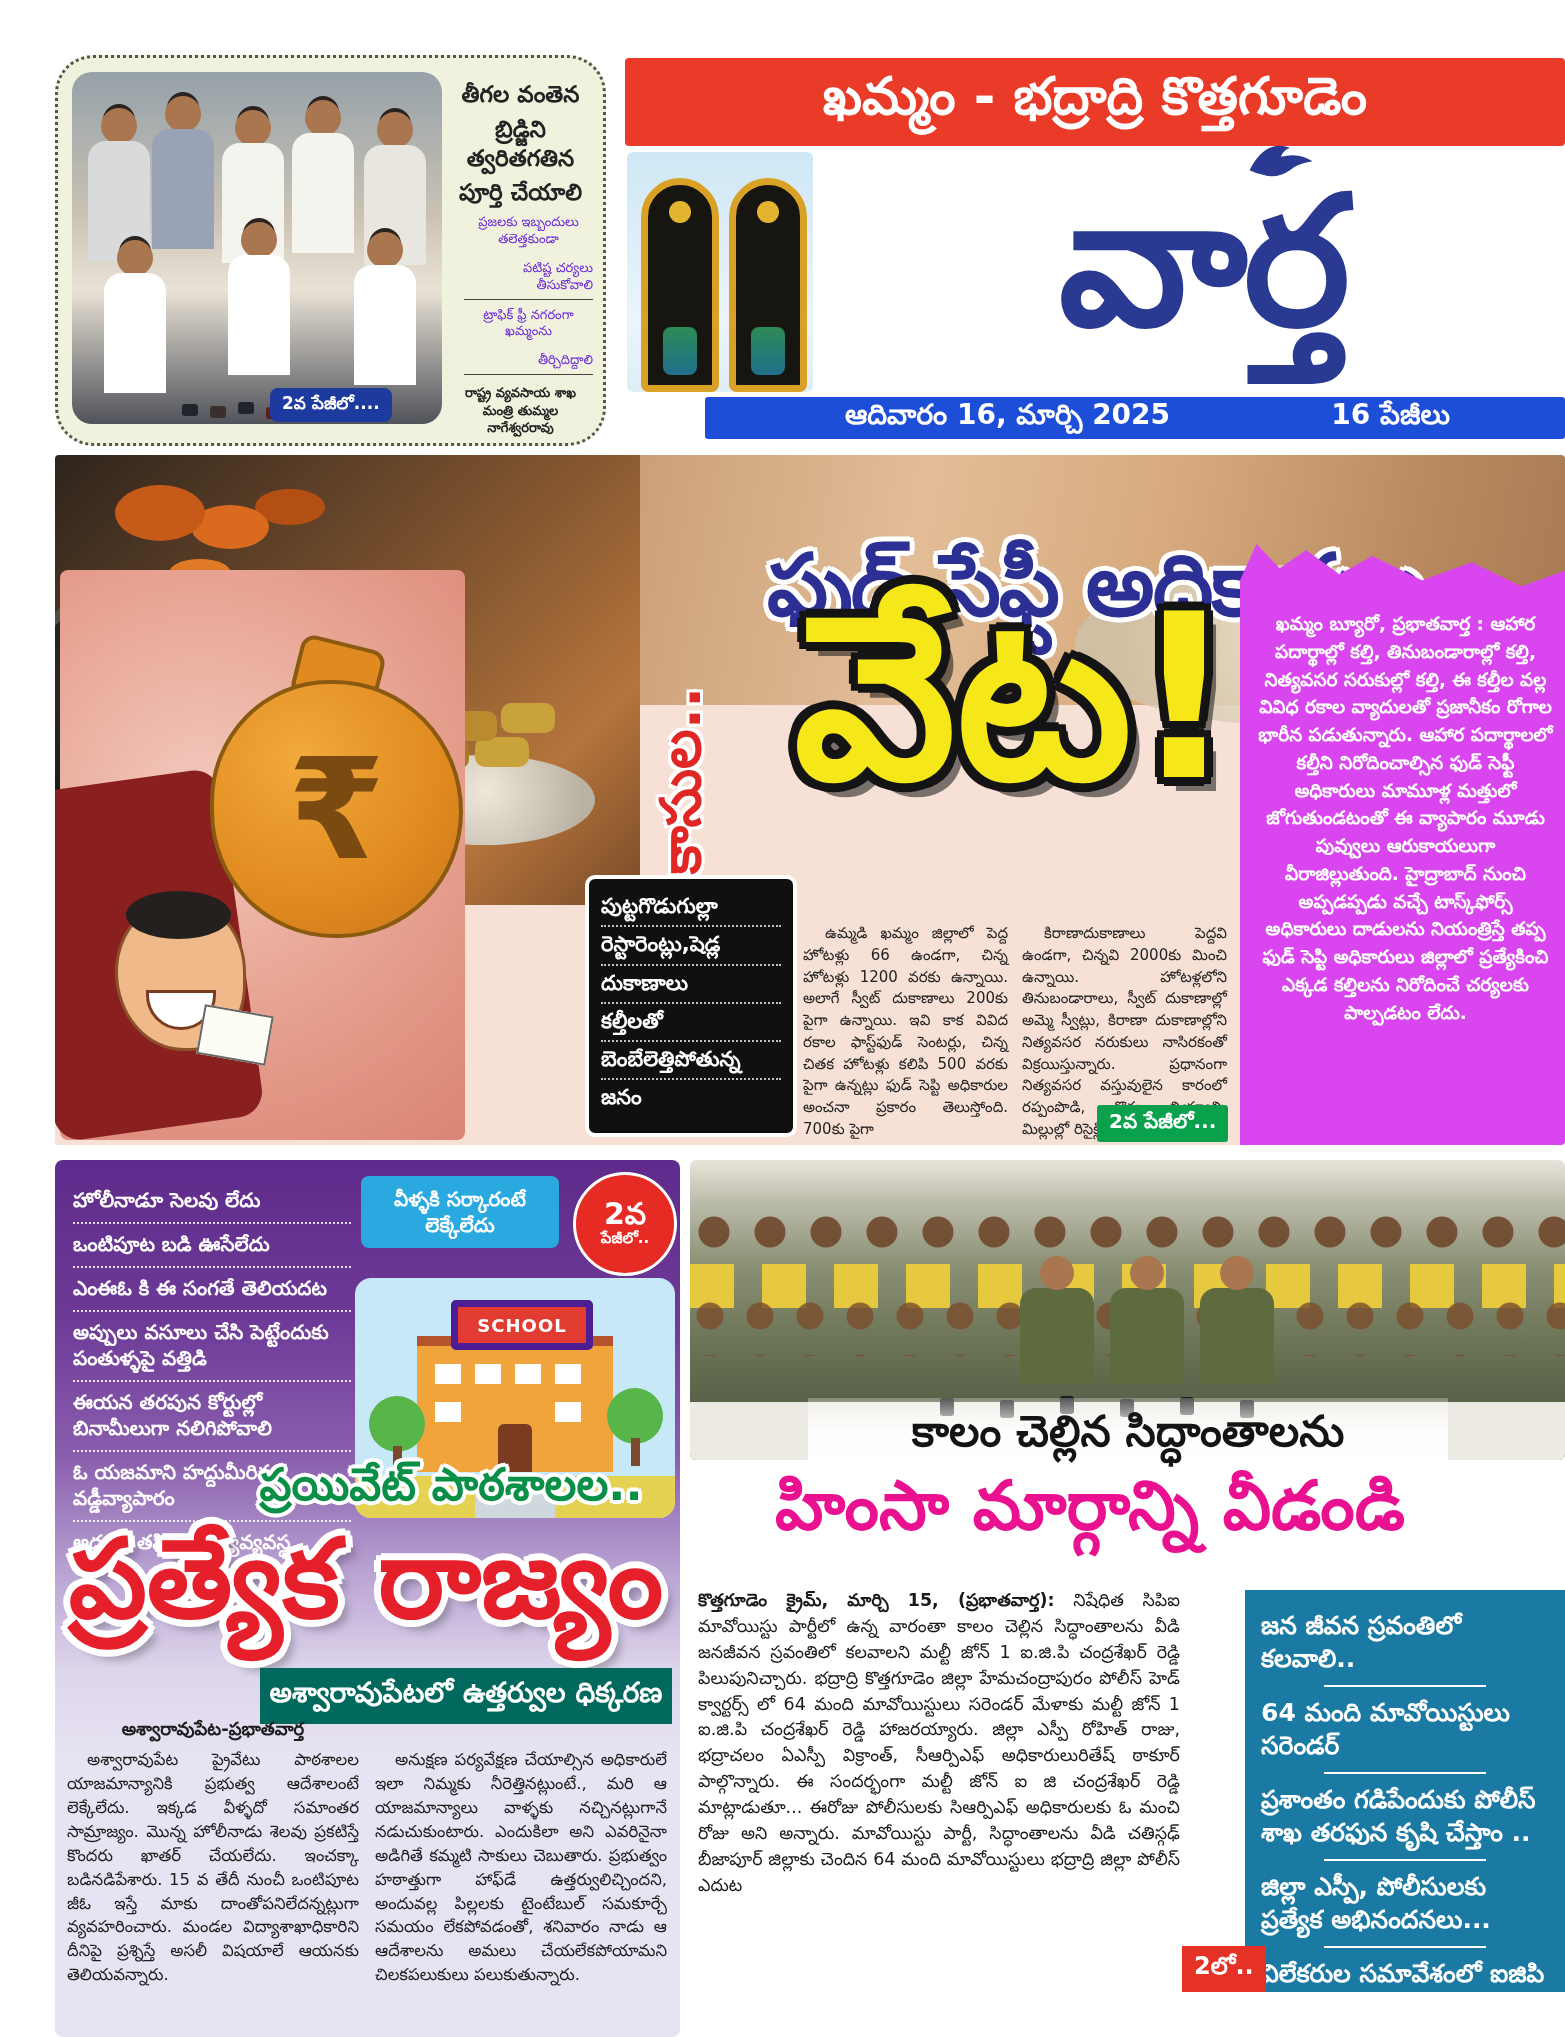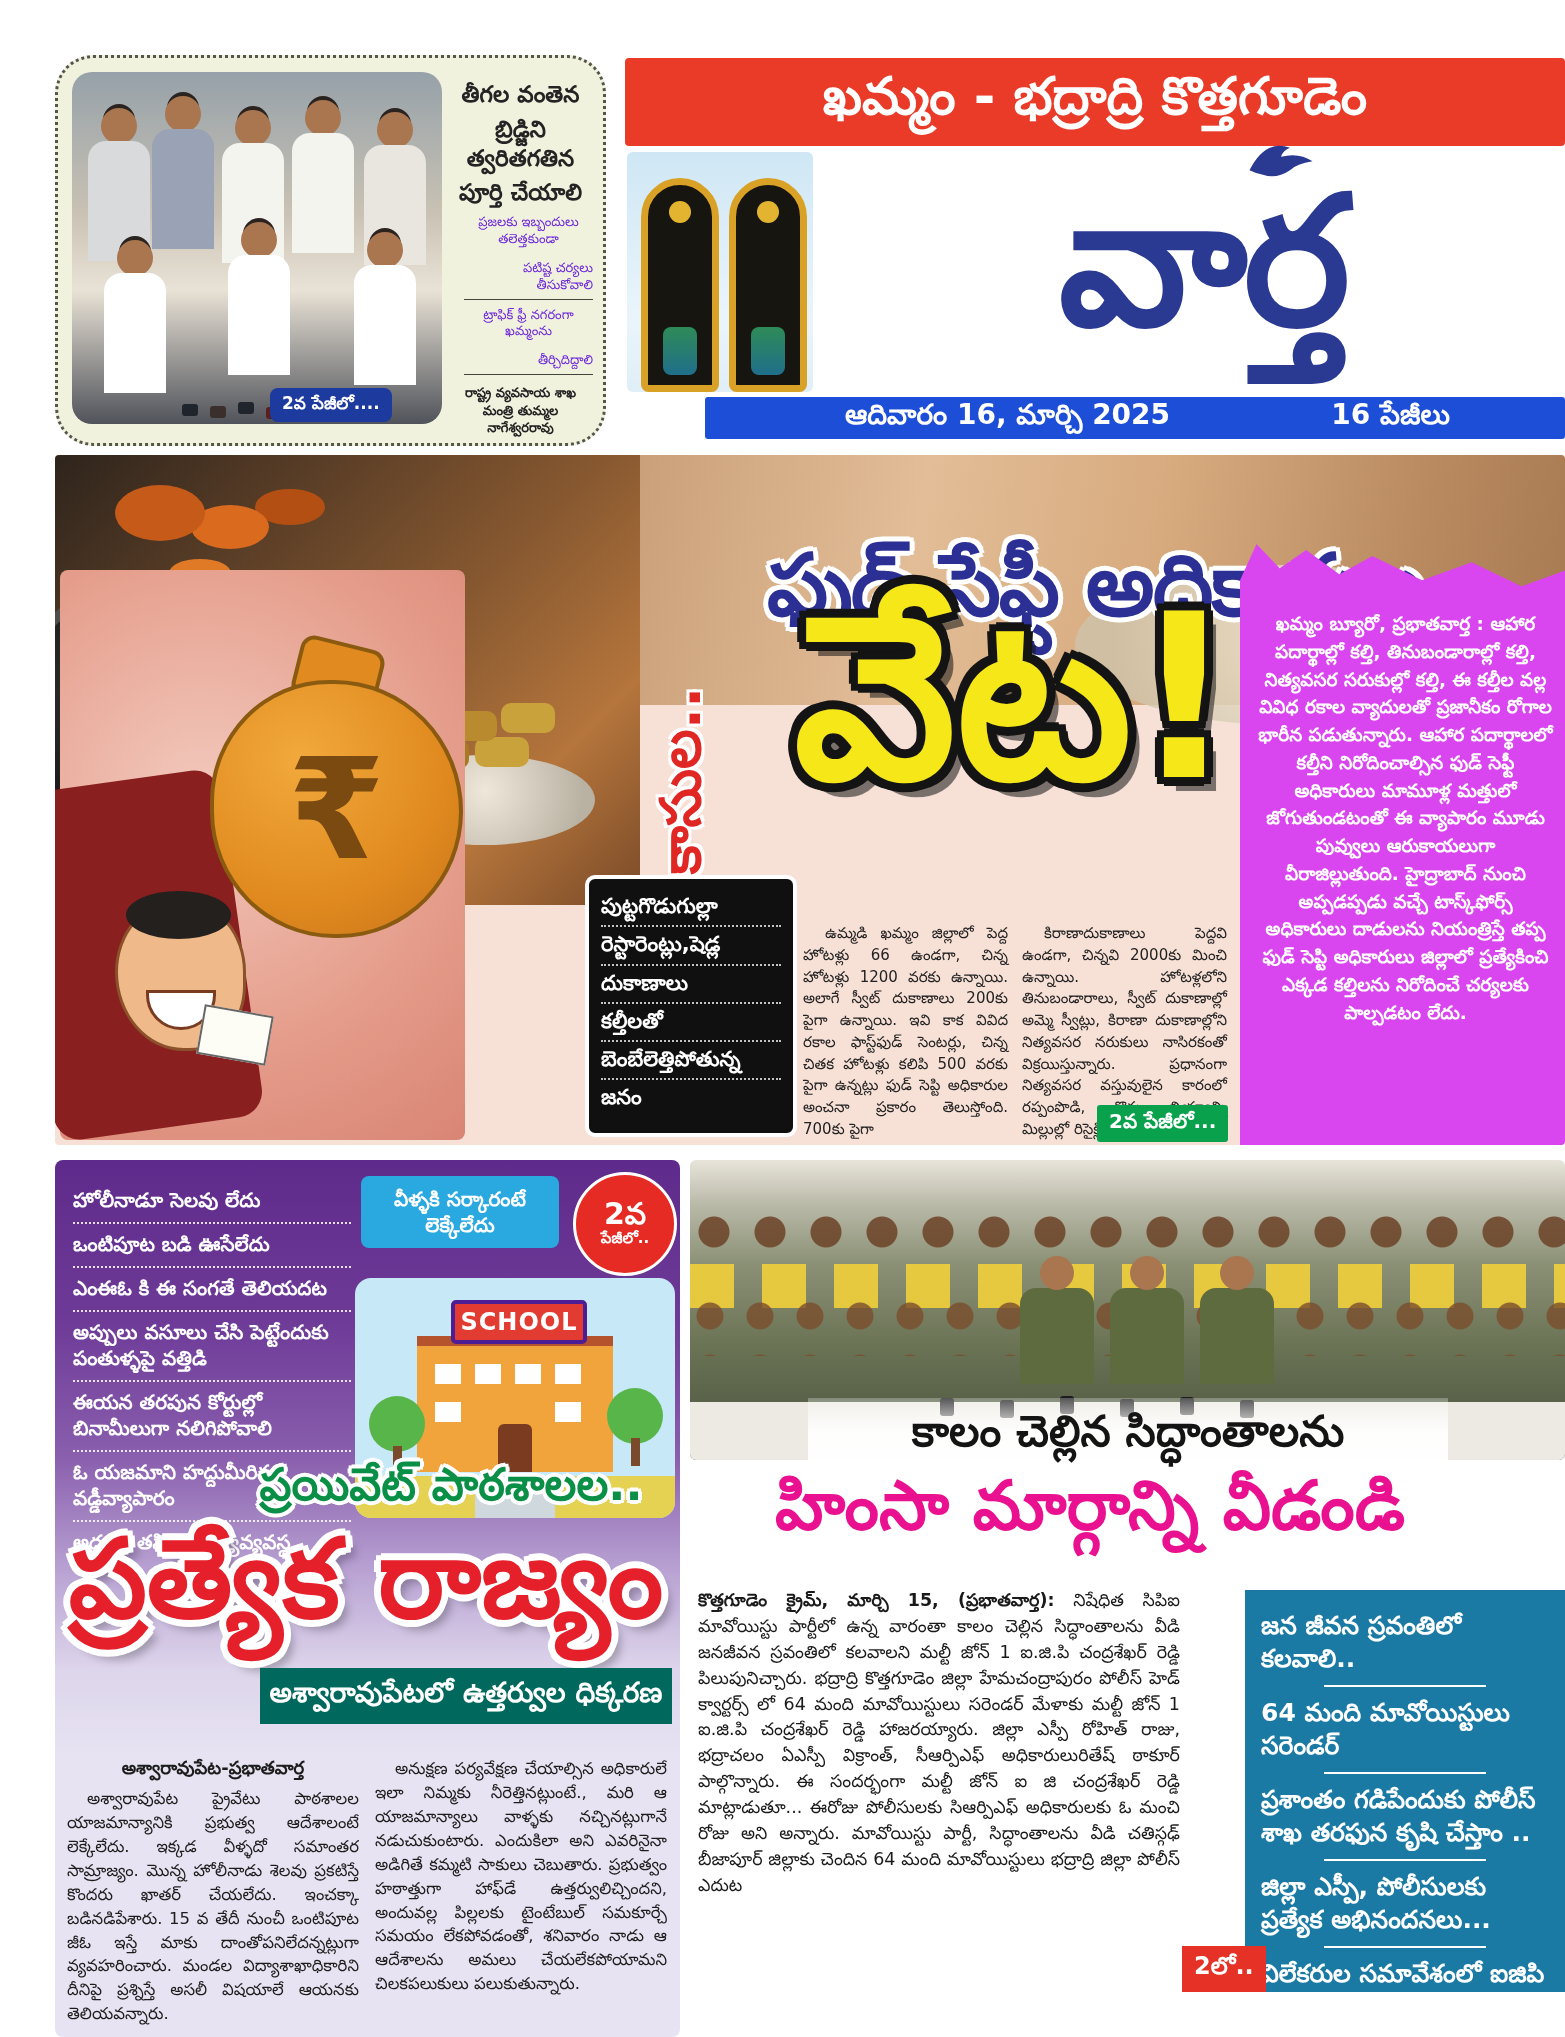--- a/index.html
+++ b/index.html
@@ -123,34 +123,34 @@
   .sc-badge .b2{font-size:15px;font-weight:700;}
   .sc-illus{position:absolute;left:300px;top:118px;width:320px;height:240px;background:#c6e8f7;border-radius:16px;
             overflow:hidden;}
   .sc-ground{position:absolute;left:0;bottom:0;width:100%;height:42px;background:#e5d252;}
   .sc-path{position:absolute;left:120px;bottom:0;width:80px;height:42px;background:#cfd8dc;}
   .sc-bld{position:absolute;left:62px;top:58px;width:196px;height:126px;background:#f2a43c;border-top:10px solid #b5542c;}
   .sc-win{position:absolute;left:18px;top:18px;width:26px;height:20px;background:#fff;
           box-shadow:40px 0 #fff,80px 0 #fff,120px 0 #fff,0 38px #fff,120px 38px #fff;}
   .sc-door{position:absolute;left:81px;bottom:0;width:34px;height:48px;background:#7a3b20;border-radius:6px 6px 0 0;}
   .sc-sign{position:absolute;left:96px;top:22px;width:128px;height:36px;background:#e23c32;color:#fff;
-           display:flex;align-items:center;justify-content:center;font-size:24px;font-weight:800;border:4px solid #4c1d95;
+           display:flex;align-items:center;justify-content:center;font-size:18px;font-weight:800;border:7px solid #4c1d95;
            border-radius:5px;letter-spacing:1px;}
   .sc-tree{position:absolute;width:56px;height:56px;border-radius:50%;background:#58b54a;}
   .sc-tree::after{content:"";position:absolute;left:24px;top:50px;width:9px;height:28px;background:#7a4a2a;}
   .sc-tree.t1{left:14px;top:118px;} .sc-tree.t2{left:252px;top:110px;}
   .sc-kicker{position:absolute;left:172px;top:298px;width:448px;text-align:center;font-size:45px;font-weight:800;
              color:#0a8f47;white-space:nowrap;
              text-shadow:-3px -3px 0 #fff,3px -3px 0 #fff,-3px 3px 0 #fff,3px 3px 0 #fff,-4px 0 0 #fff,4px 0 0 #fff,0 4px 0 #fff,0 -4px 0 #fff;}
   .sc-headline{position:absolute;left:0;top:348px;width:622px;text-align:center;font-size:110px;font-weight:900;
                color:#e6202a;line-height:1.3;white-space:nowrap;
                text-shadow:-5px -5px 0 #fff,5px -5px 0 #fff,-5px 5px 0 #fff,5px 5px 0 #fff,-7px 0 0 #fff,7px 0 0 #fff,0 -7px 0 #fff,0 7px 0 #fff,9px 10px 8px rgba(0,0,0,.25);}
   .sc-subhead{position:absolute;left:205px;top:508px;width:412px;background:#00685c;color:#fff;font-size:28px;
               font-weight:700;text-align:center;padding:8px 0;white-space:nowrap;}
-  .sc-body{position:absolute;left:12px;top:597px;width:600px;display:flex;gap:16px;color:#1d1d1d;}
+  .sc-body{position:absolute;left:12px;top:558px;width:600px;display:flex;gap:16px;color:#1d1d1d;align-items:flex-end;}
   .sc-col{width:292px;}
   .sc-dateline{margin:0 0 4px;text-align:center;font-weight:800;font-size:18px;}
   .sc-col p.tx{margin:0;font-size:16.5px;line-height:1.45;text-align:justify;text-indent:20px;}
 
   
   .maoist{position:absolute;left:690px;top:1160px;width:875px;height:877px;}
   .mo-photo{position:absolute;left:0;top:0;width:875px;height:300px;border-radius:6px;overflow:hidden;
             background:linear-gradient(180deg,#e8e4da 0%,#b9b9a8 15%,#8a9074 35%,#6b7355 62%,#47503c 100%);}
   .mo-heads{position:absolute;left:0;top:48px;width:100%;height:64px;opacity:.85;
             background-image:radial-gradient(circle at 24px 24px,#6b4226 15px,rgba(0,0,0,0) 16px);

